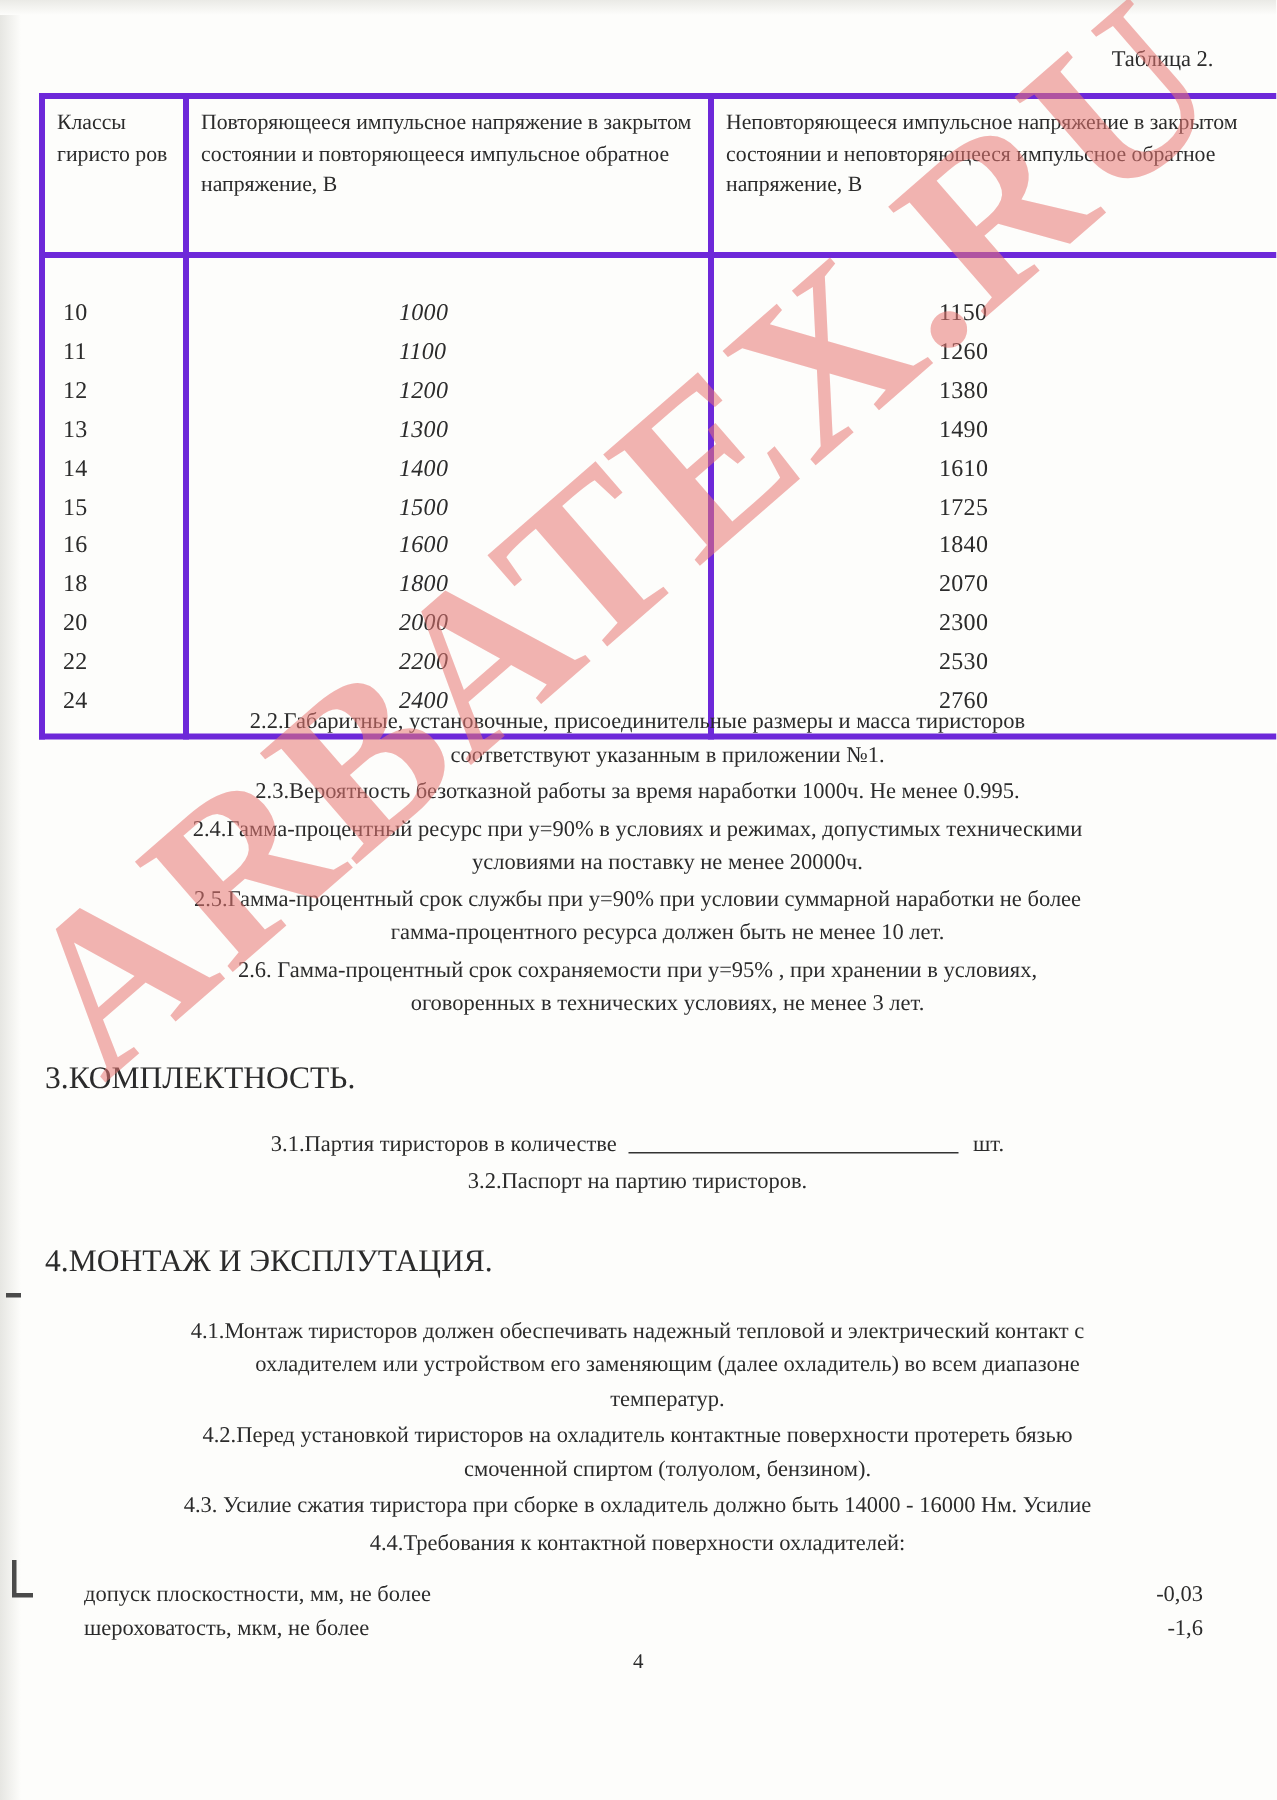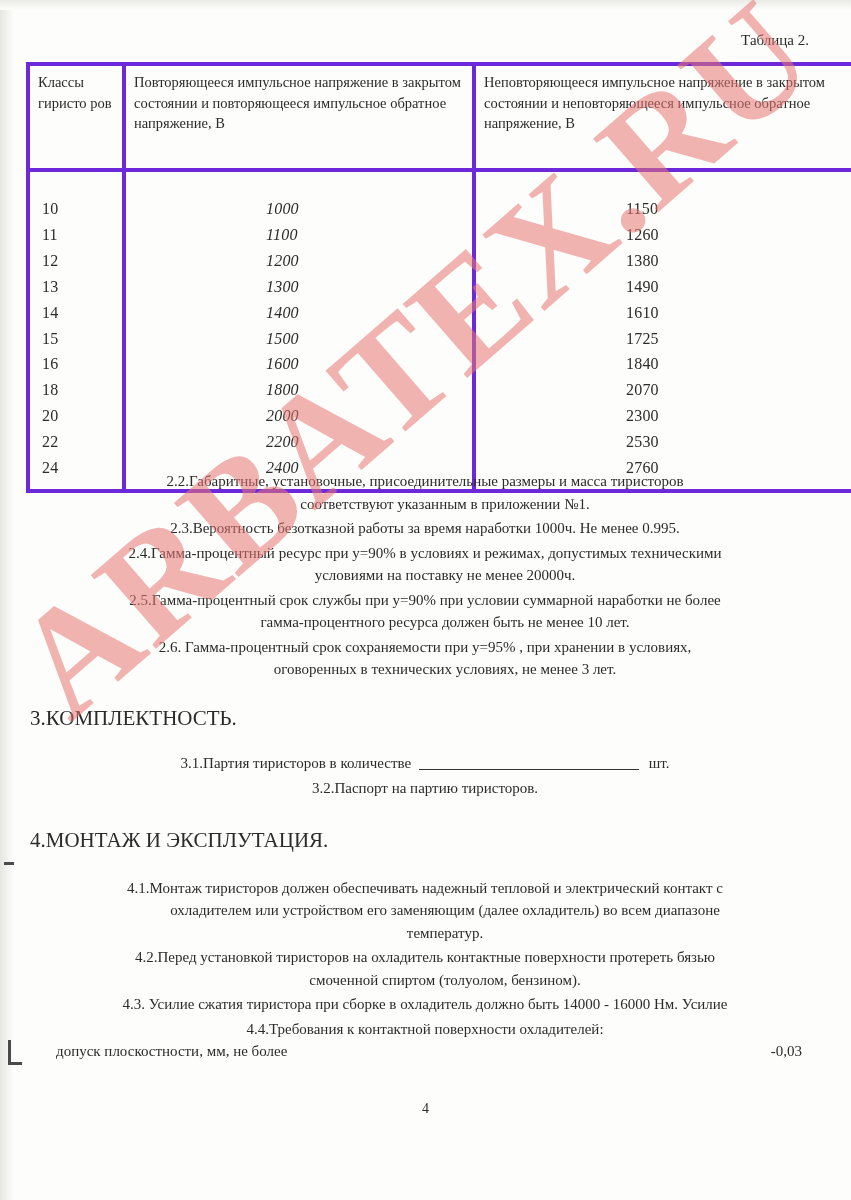--- a/index.html
+++ b/index.html
@@ -133,21 +133,21 @@
   }
   .spec-row {
     display: block;
     padding-left: 26px;
     position: relative;
   }
   .spec-row .val {
     position: absolute;
     right: 18px;
   }
-  .para.tight { margin-bottom: 0; }
+  .para.tight { margin-bottom: 12px; }
   .page-number {
     position: absolute;
     left: 0;
     top: 1101px;
     width: 851px;
     text-align: center;
     font-size: 14px;
   }
   
   .watermark {
@@ -295,20 +295,24 @@
       </span>
 
       <span class="para tight">
         <span>4.4.Требования к контактной поверхности охладителей:</span>
       </span>
 
       <span class="spec-row">
         <span>допуск плоскостности, мм, не более</span>
         <span class="val">-0,03</span>
       </span>
+      <span class="spec-row">
+        <span>шероховатость, мкм, не более</span>
+        <span class="val">-1,6</span>
+      </span>
 
     </div>
 
     <div class="page-number">4</div>
   </div>
 
   <div class="watermark">
     <div class="watermark-text">ARBATEX.RU</div>
   </div>
 </div>

